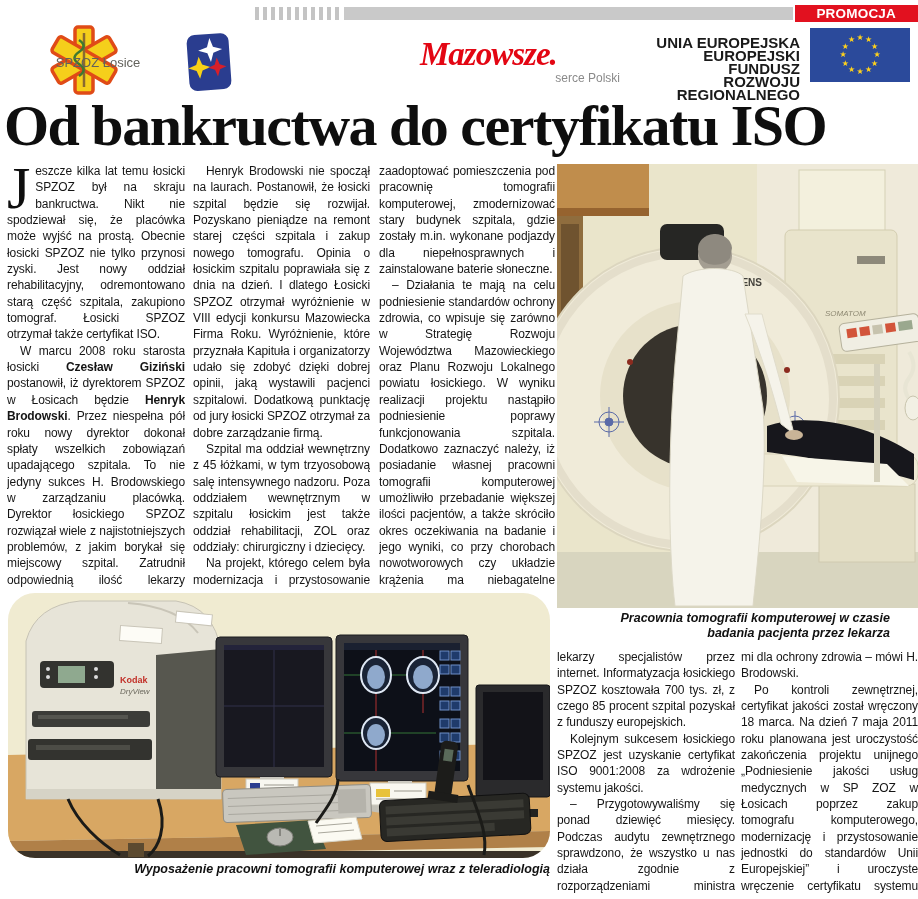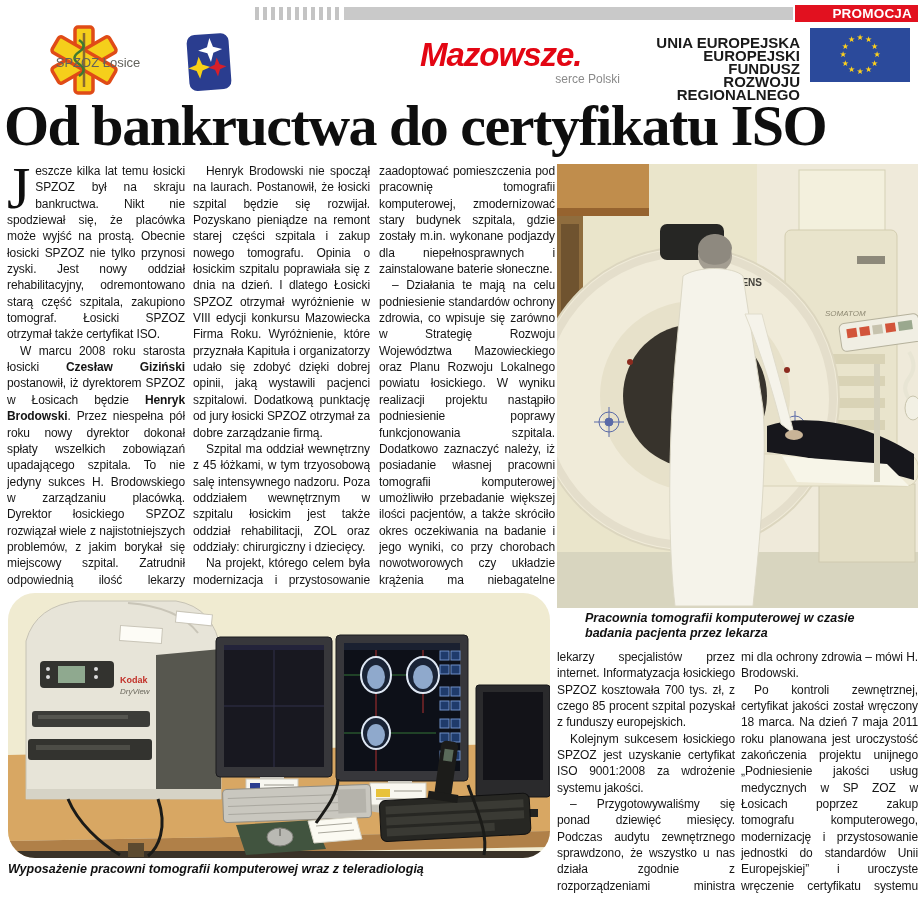--- a/index.html
+++ b/index.html
@@ -6,30 +6,30 @@
   body{
     width:918px;height:899px;position:relative;background:#ffffff;
     font-family:"Liberation Sans",sans-serif;color:#151515;overflow:hidden;
   }
   
   .stripes{position:absolute;left:255px;top:7px;width:86px;height:13px;
     background:repeating-linear-gradient(90deg,#c4c4c4 0 4px,#ffffff 4px 8px);}
   .graybar{position:absolute;left:344px;top:7px;width:449px;height:13px;background:#c9c9c9;}
   .redtag{position:absolute;left:795px;top:5px;width:123px;height:17px;background:#e2111f;
     color:#fff;font-weight:bold;font-size:13.5px;line-height:17px;text-align:right;
-    box-sizing:border-box;padding-right:6px;letter-spacing:0.2px;}
+    box-sizing:border-box;padding-right:22px;letter-spacing:0.2px;}
   
   .logo-spzoz{position:absolute;left:36px;top:24px;width:140px;height:74px;}
   .logo-pr{position:absolute;left:186px;top:30px;width:210px;height:66px;}
   .pr-flag{position:absolute;left:0;top:2px;width:48px;height:60px;}
   .pr-text{position:absolute;left:56px;top:20px;width:160px;}
   .pr-title{font-weight:bold;font-size:13.5px;color:#55565a;letter-spacing:-0.2px;}
   .pr-sub{font-size:7px;color:#55565a;letter-spacing:0.5px;margin-top:2px;}
   .logo-maz{position:absolute;left:420px;top:36px;width:200px;height:60px;}
-  .maz-title{font-family:Liberation Sans, sans-serif;font-style:italic;font-weight:bold;
+  .maz-title{font-family:Liberation Serif, serif;font-style:italic;font-weight:bold;
     font-size:33px;color:#e30613;letter-spacing:-1px;}
   .maz-sub{font-size:12px;color:#8a8a8a;text-align:right;margin-top:-2px;}
   .ue-text{position:absolute;left:640px;top:36px;width:160px;text-align:right;
     font-weight:bold;font-size:15px;line-height:13px;color:#1a1a1a;}
   .eu-flag{position:absolute;left:810px;top:28px;width:100px;height:54px;}
   
   .headline{position:absolute;left:4px;top:92px;width:912px;margin:0;
     font-family:"Liberation Serif",serif;font-weight:bold;font-size:58px;
     letter-spacing:-1.5px;color:#0e0e0e;white-space:nowrap;}
   
@@ -43,21 +43,21 @@
   .col4{left:557px;top:649px;width:178px;height:248px;}
   .col5{left:741px;top:649px;width:177px;height:248px;}
   .dropcap{float:left;font-family:"Liberation Serif",serif;font-size:60px;
     line-height:46px;margin:2px 5px 0 0;color:#0e0e0e;}
   
   .photo{position:absolute;overflow:hidden;}
   .photo svg{display:block;}
   .photo-ct{left:557px;top:164px;width:361px;height:444px;}
   .photo-ws{left:8px;top:593px;width:542px;height:265px;border-radius:27px;}
   .caption{position:absolute;font-weight:bold;font-style:italic;font-size:12.5px;
-    line-height:15px;text-align:left;color:#111;}
+    line-height:15px;text-align:right;color:#111;}
   .caption-ct{left:557px;top:611px;width:361px;padding:0 28px;box-sizing:border-box;}
   .caption-ws{left:8px;top:862px;width:542px;}
 </style>
 </head>
 <body>
 
 <div class="stripes"></div>
 <div class="graybar"></div>
 <div class="redtag">
   <span>PROMOCJA</span>

